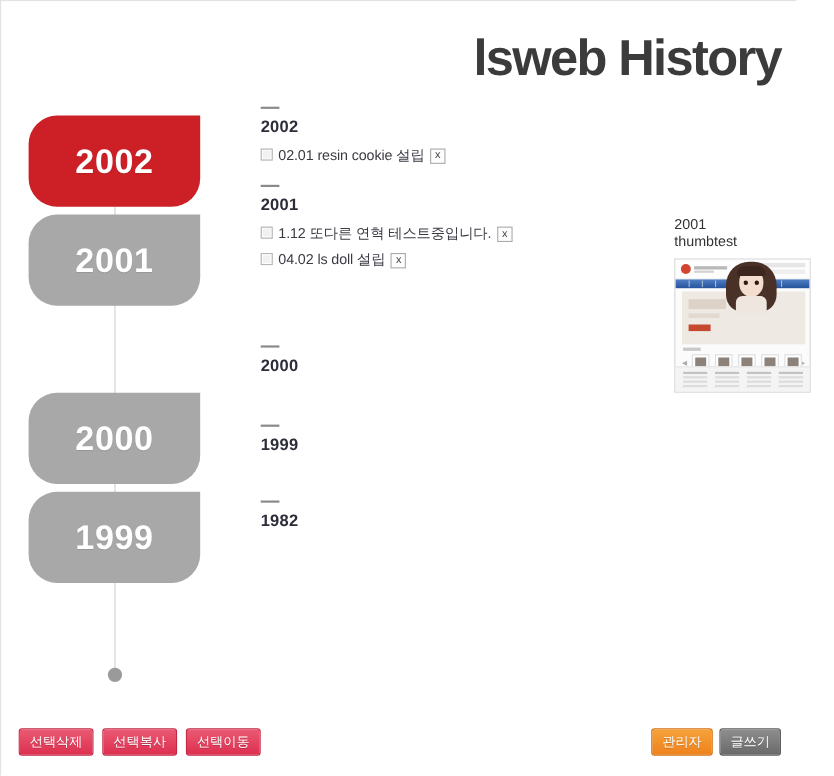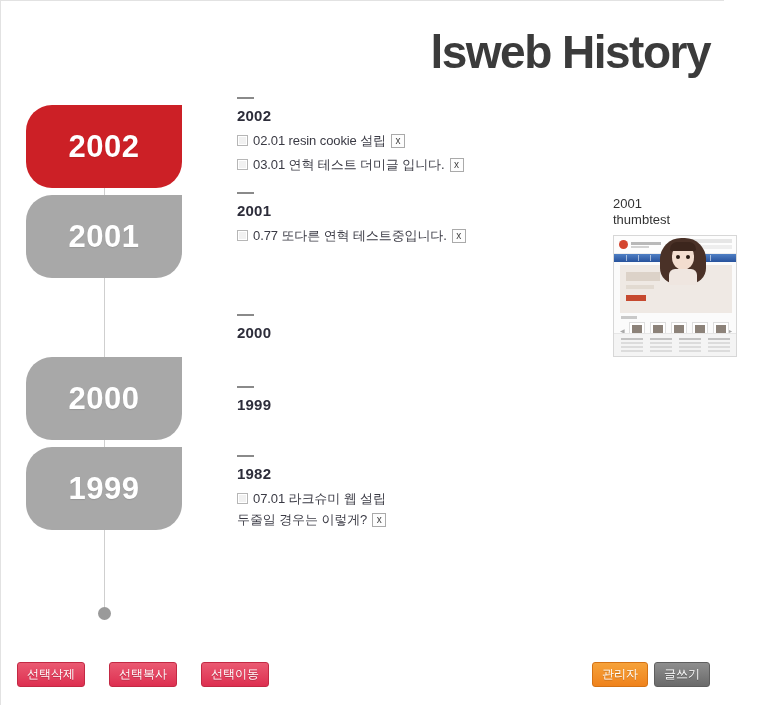--- a/index.html
+++ b/index.html
@@ -288,21 +288,21 @@
     display:block; height:2px; background:#c2c2c2; margin-bottom:2px; text-decoration:none;
   }
   .tn-footcol s.sub { background:#dcdcdc; }
 
   
   .btns-left {
     position: absolute;
     left: 16px;
     top: 661px;
     display: flex;
-    gap: 24px;
+    gap: 8px;
   }
   .btns-right {
     position: absolute;
     right: 14px;
     top: 661px;
     display: flex;
     gap: 6px;
   }
   .btn {
     font-size: 12px;
@@ -358,50 +358,46 @@
   </div>
 
   <div class="history-list">
 
     <div class="hist-group g-2002">
       <div class="group-dash"></div>
       <div class="group-year">2002</div>
       <div class="hist-item">
         <span class="cbox"></span><span class="item-text">02.01 resin cookie 설립</span><span class="del-x">x</span>
       </div>
-      <div class="hist-item">
-        <span class="cbox"></span><span class="item-text">03.01 연혁 테스트 더미글 입니다.</span><span class="del-x">x</span>
-      </div>
     </div>
 
     <div class="hist-group g-2001">
       <div class="group-dash"></div>
       <div class="group-year">2001</div>
       <div class="hist-item">
-        <span class="cbox"></span><span class="item-text">0.77 또다른 연혁 테스트중입니다.</span><span class="del-x">x</span>
+        <span class="cbox"></span><span class="item-text">1.12 또다른 연혁 테스트중입니다.</span><span class="del-x">x</span>
+      </div>
+      <div class="hist-item">
+        <span class="cbox"></span><span class="item-text">04.02 ls doll 설립</span><span class="del-x">x</span>
       </div>
     </div>
 
     <div class="hist-group g-2000">
       <div class="group-dash"></div>
       <div class="group-year">2000</div>
     </div>
 
     <div class="hist-group g-1999">
       <div class="group-dash"></div>
       <div class="group-year">1999</div>
     </div>
 
     <div class="hist-group">
       <div class="group-dash"></div>
       <div class="group-year">1982</div>
-      <div class="hist-item">
-        <span class="cbox"></span><span class="item-text">07.01 라크슈미 웹 설립</span>
-        <div class="item-line2"><span class="item-text">두줄일 경우는 이렇게?</span><span class="del-x">x</span></div>
-      </div>
     </div>
 
   </div>
 
   <div class="thumb-panel">
     <div class="thumb-year">2001</div>
     <div class="thumb-title">thumbtest</div>
     <div class="thumb-img">
       <div class="tn-head">
         <div class="tn-logo"></div>

